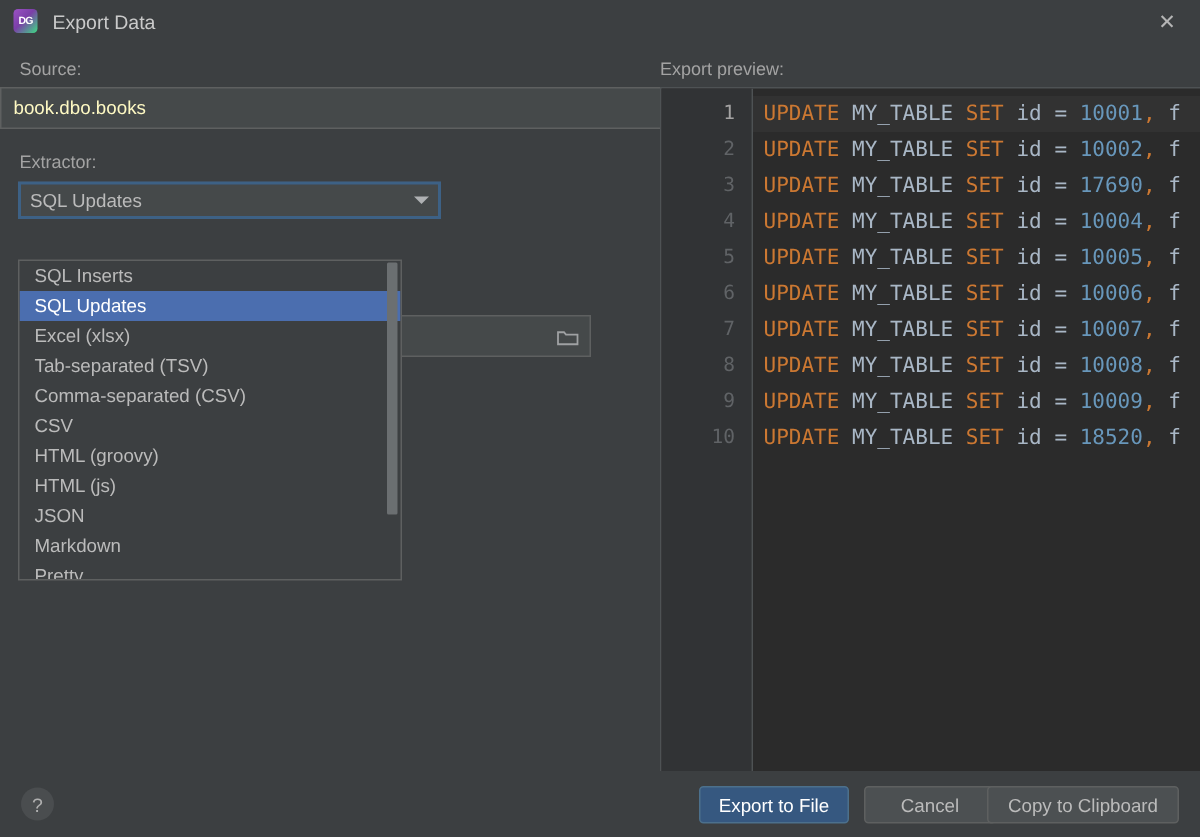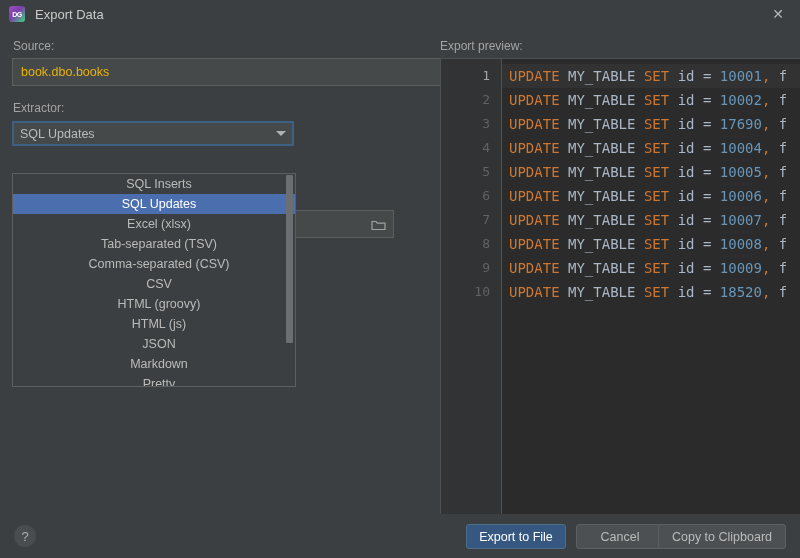--- a/index.html
+++ b/index.html
@@ -50,25 +50,25 @@
   
   #left-pane {
     position: absolute; left: 0; top: 28px;
     width: 400px; height: 486px;
   }
   .field-label {
     font-size: 12px; color: #a3a3a3;
   }
   #source-label { position: absolute; left: 13px; top: 11px; }
   #source-input {
-    position: absolute; left: 12px; top: 30px;
+    position: absolute; left: 0; top: 30px;
     width: 456px; height: 28px;
     background: #45494A;
     border: 1px solid #5E6060;
-    color: #eab308;
+    color: #fef9c3;
     font-size: 12.5px;
     padding: 0 8px;
     display: flex; align-items: center;
   }
   #extractor-label { position: absolute; left: 13px; top: 73px; }
 
   #extractor-combo {
     position: absolute; left: 12px; top: 93px;
     width: 282px; height: 25px;
     background: #45494A;
@@ -101,26 +101,25 @@
     position: absolute; right: 1px; top: 1px;
     width: 28px; height: 26px;
     display: flex; align-items: center; justify-content: center;
     cursor: pointer;
   }
   .folder-ico { display:block; }
 
   
   #dropdown-popup {
     position: absolute; left: 12px; top: 145px;
-    width: 284px; height: 214px;
+    width: 256px; height: 214px;
     background: #3C3F41;
     border: 1px solid #5E6060;
     overflow: hidden;
     z-index: 40;
-    text-align: center;
   }
   #dropdown-list { position: relative; }
   .dd-item {
     height: 20px; line-height: 20px;
     padding-left: 10px;
     font-size: 12.5px;
     color: #BBBBBB;
     white-space: nowrap;
     cursor: default;
   }

